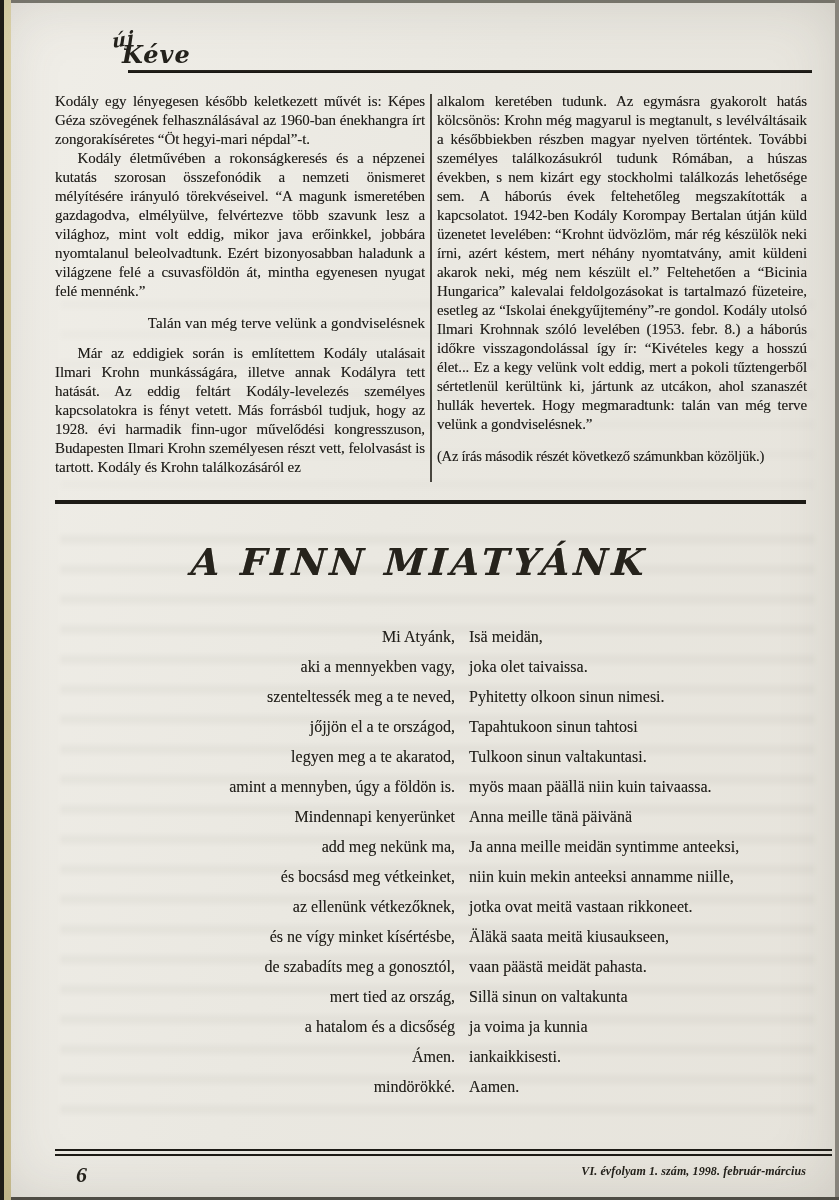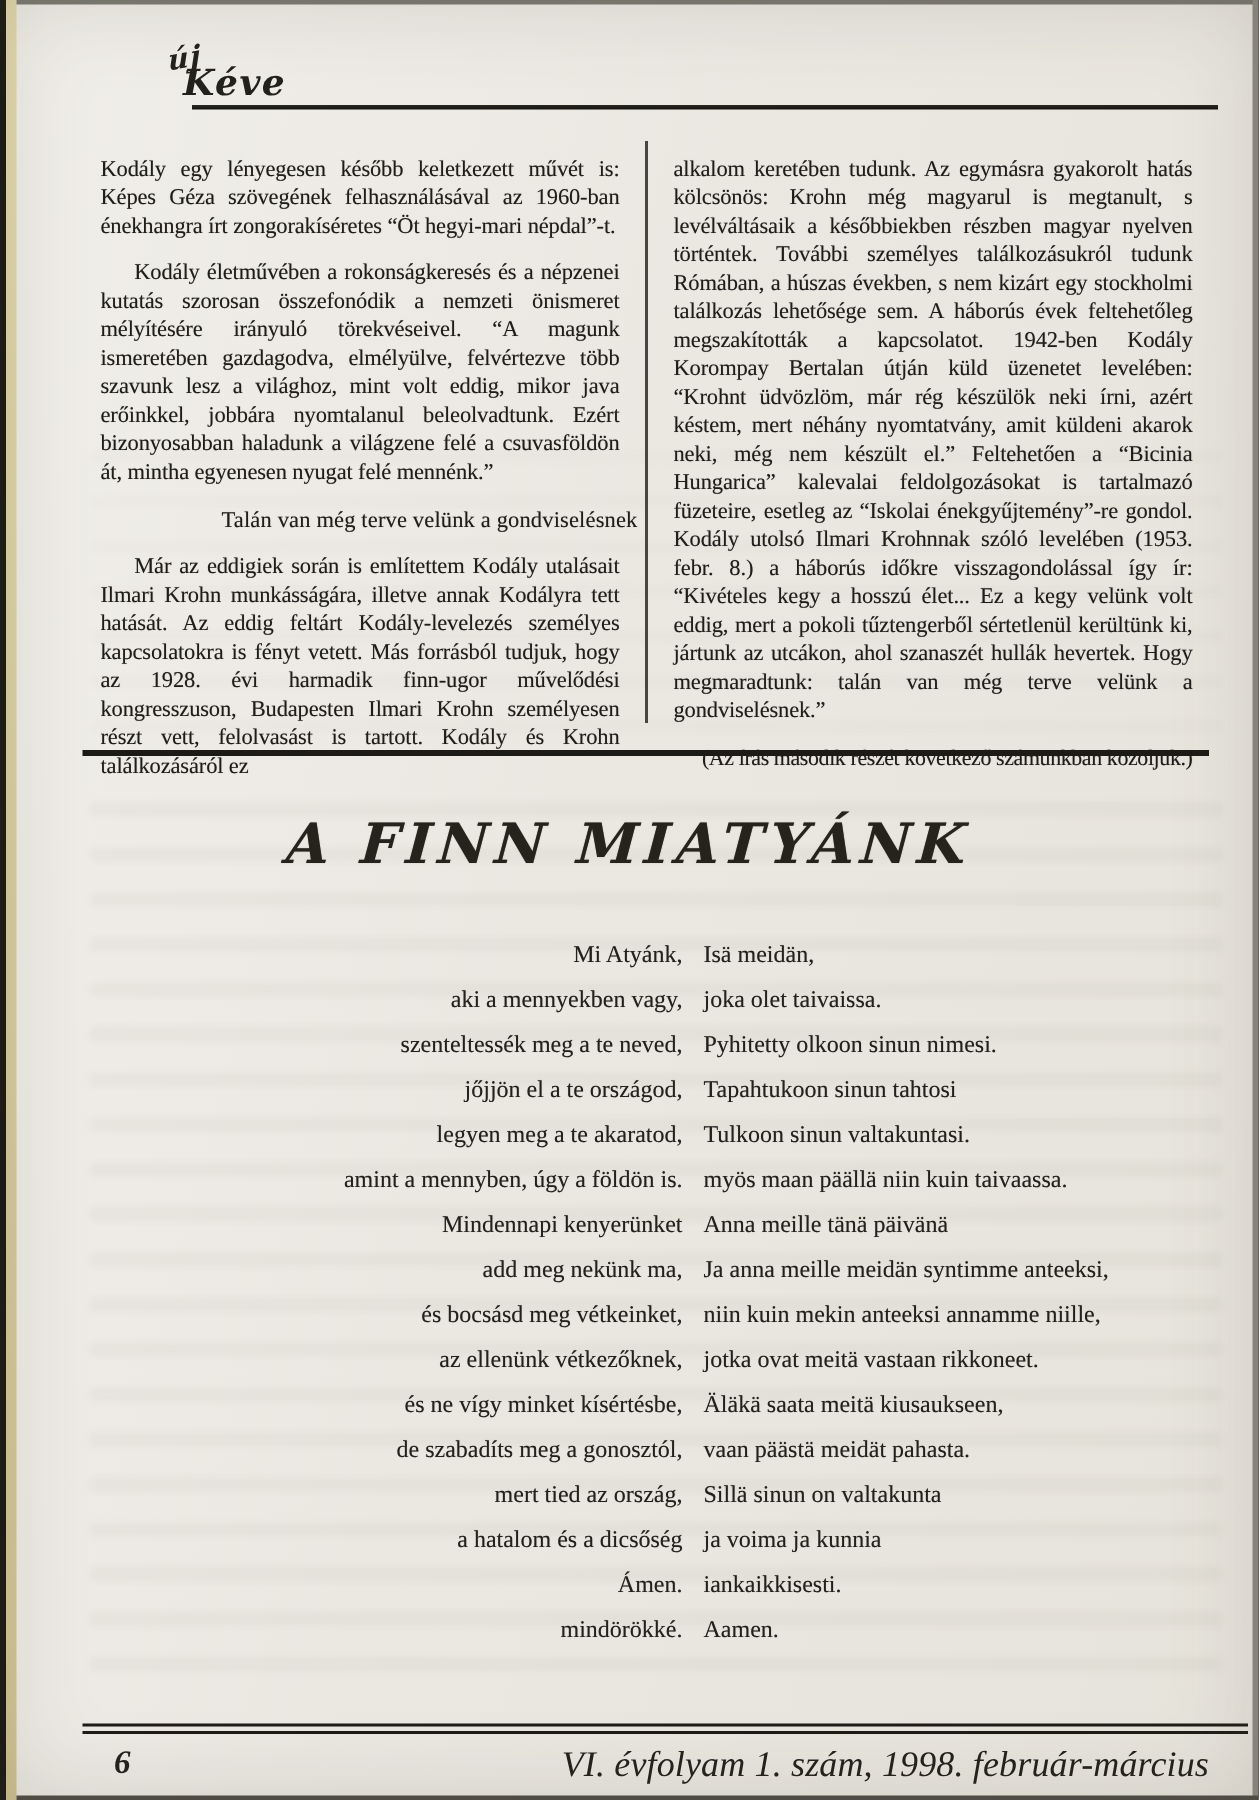--- a/index.html
+++ b/index.html
@@ -57,28 +57,28 @@
   .article {
     position: absolute; left: 55px; top: 92px; width: 752px;
     display: flex; color: #1f1d1a;
     font-size: 15px; line-height: 19px; letter-spacing: -0.1px;
     text-align: justify;
     text-shadow: 0 0 0.5px rgba(40,36,30,0.45);
   }
   .col { width: 370px; }
   .divider-wrap { width: 12px; display: flex; justify-content: center; }
   .v-rule { width: 1.5px; height: 388px; background: #49463f; margin-top: 2px; }
-  .para { margin: 12px; }
+  .para { margin: 0; }
   .para.indent { text-indent: 1.5em; }
   .subhead {
     text-align: right; font-weight: 400; margin: 13px 0 11px 0;
     letter-spacing: 0.1px;
   }
   .closing-note {
-    margin-top: 13px; text-align: right; white-space: nowrap;
+    margin-top: 13px; text-align: left; white-space: nowrap;
     font-size: 14.6px; letter-spacing: -0.25px;
   }
 
   
   .section-rule {
     position: absolute; left: 55px; width: 751px; top: 500px; height: 4px;
     background: #1d1b16;
   }
 
   
@@ -104,21 +104,21 @@
   .footer-rule {
     position: absolute; left: 55px; right: 7px; top: 1149px; height: 3px;
     border-top: 2.5px solid #1e1c17; border-bottom: 2px solid #1e1c17;
   }
   .footer-page-number {
     position: absolute; left: 76px; top: 1162px;
     font-style: italic; font-weight: 600; font-size: 22px; color: #23211b;
   }
   .footer-issue {
     position: absolute; right: 33px; top: 1164px;
-    font-style: italic; font-weight: 400; font-size: 24px; color: #23211b;
+    font-style: italic; font-weight: 700; font-size: 12px; color: #23211b;
     letter-spacing: 0.1px;
   }
 </style>
 </head>
 <body>
 
 <div class="stage">
 
   <div class="edge edge-left-black"></div>
   <div class="edge edge-left-cream"></div>

